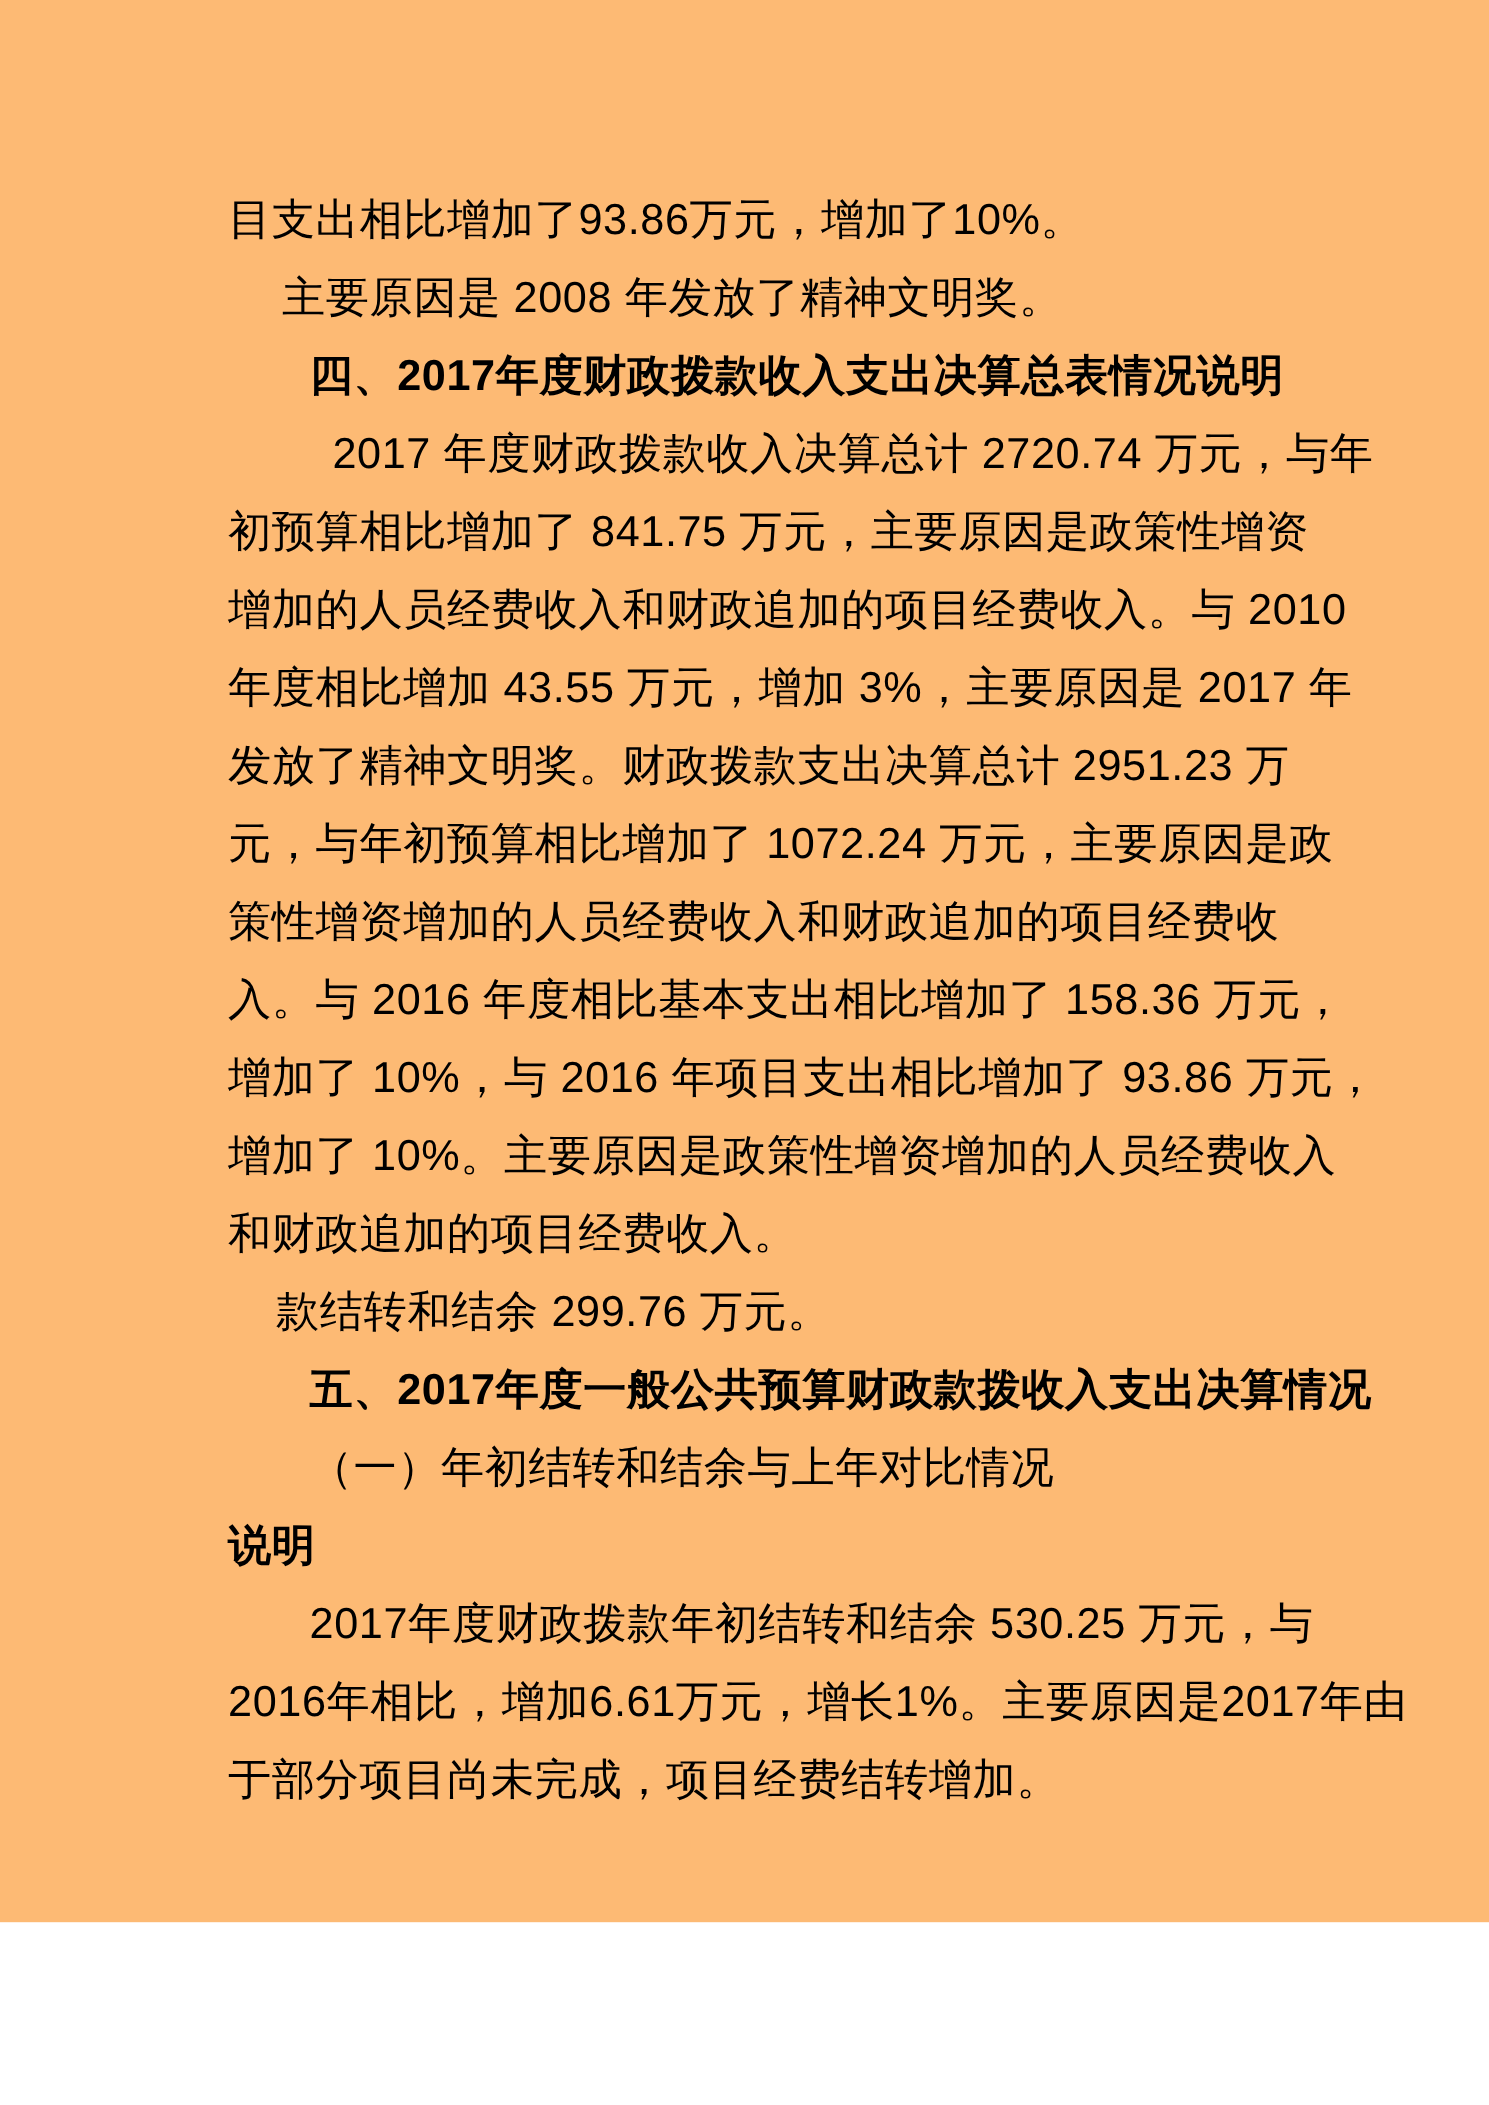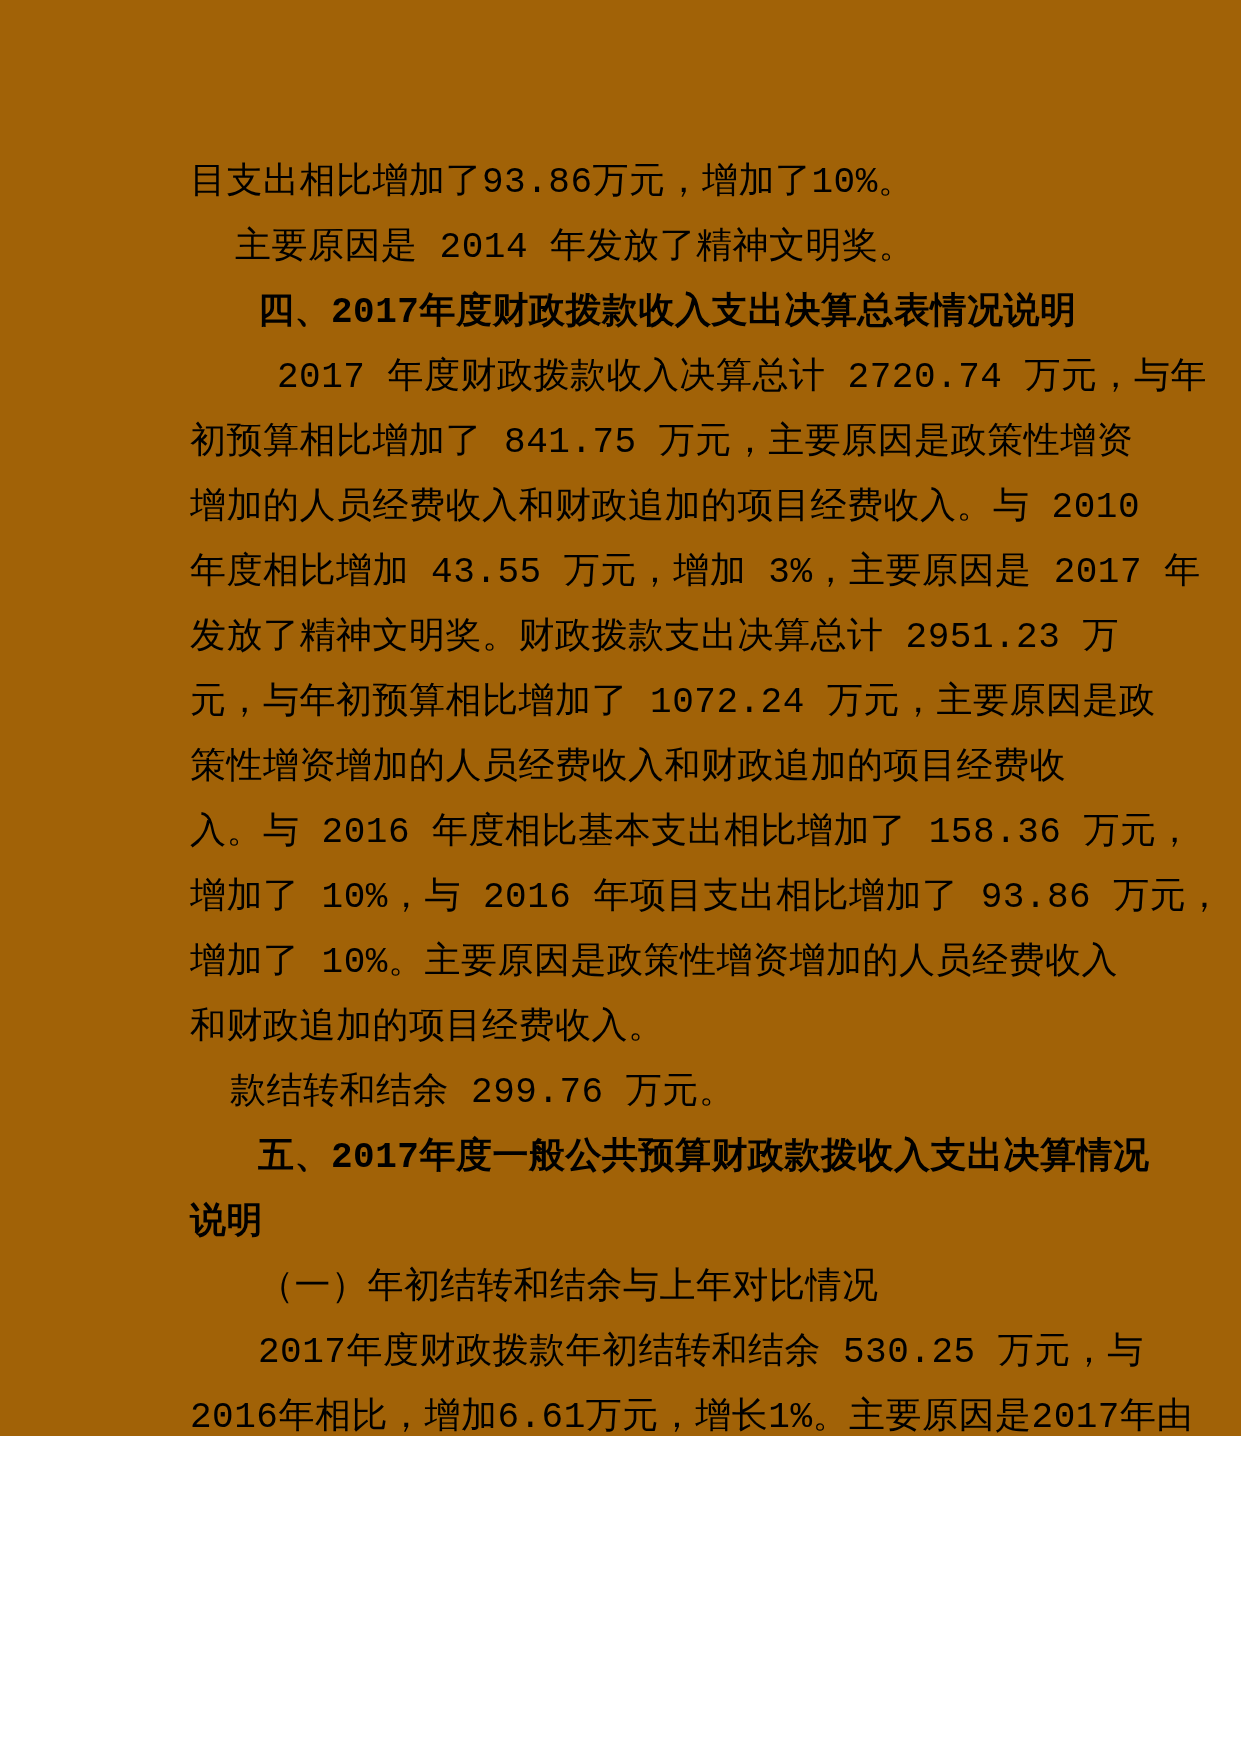--- a/index.html
+++ b/index.html
@@ -3,24 +3,24 @@
 <meta charset="utf-8">
 <style>
   html, body {
     margin: 0;
     padding: 0;
     background: #ffffff;
   }
   .page {
     position: relative;
     width: 1241px;
-    height: 1436px;
-    background: #a16207;
+    height: 1602px;
+    background: #fdba74;
     color: #000000;
-    font-family: Liberation Mono, monospace;
+    font-family: Liberation Sans, sans-serif;
     font-size: 36px;
     overflow: hidden;
   }
   .text-block {
     position: absolute;
     left: 190px;
     top: 150px;
     width: 872px;
   }
   .ln {
@@ -43,34 +43,34 @@
   .i68 { padding-left: 68px; }
   .i87 { padding-left: 87px; }
   .i88 { padding-left: 88px; }
 </style>
 </head>
 <body>
 
 <div class="page">
   <div class="text-block">
     <div class="ln">目支出相比增加了93.86万元，增加了10%。</div>
-    <div class="ln i45">主要原因是 2014 年发放了精神文明奖。</div>
+    <div class="ln i45">主要原因是 2008 年发放了精神文明奖。</div>
     <div class="ln i68 b">四、2017年度财政拨款收入支出决算总表情况说明</div>
     <div class="ln i87 j">2017 年度财政拨款收入决算总计 2720.74 万元，与年</div>
     <div class="ln j">初预算相比增加了 841.75 万元，主要原因是政策性增资</div>
     <div class="ln j">增加的人员经费收入和财政追加的项目经费收入。与 2010</div>
     <div class="ln j">年度相比增加 43.55 万元，增加 3%，主要原因是 2017 年</div>
     <div class="ln j">发放了精神文明奖。财政拨款支出决算总计 2951.23 万</div>
     <div class="ln j">元，与年初预算相比增加了 1072.24 万元，主要原因是政</div>
     <div class="ln j">策性增资增加的人员经费收入和财政追加的项目经费收</div>
     <div class="ln j">入。与 2016 年度相比基本支出相比增加了 158.36 万元，</div>
     <div class="ln j">增加了 10%，与 2016 年项目支出相比增加了 93.86 万元，</div>
     <div class="ln j">增加了 10%。主要原因是政策性增资增加的人员经费收入</div>
     <div class="ln">和财政追加的项目经费收入。</div>
     <div class="ln i40">款结转和结余 299.76 万元。</div>
     <div class="ln i68 b j">五、2017年度一般公共预算财政款拨收入支出决算情况</div>
+    <div class="ln i68">（一）年初结转和结余与上年对比情况</div>
     <div class="ln b">说明</div>
-    <div class="ln i68">（一）年初结转和结余与上年对比情况</div>
     <div class="ln i68 j">2017年度财政拨款年初结转和结余 530.25 万元，与</div>
     <div class="ln j">2016年相比，增加6.61万元，增长1%。主要原因是2017年由</div>
     <div class="ln">于部分项目尚未完成，项目经费结转增加。</div>
   </div>
 </div>
 
 </body></html>

